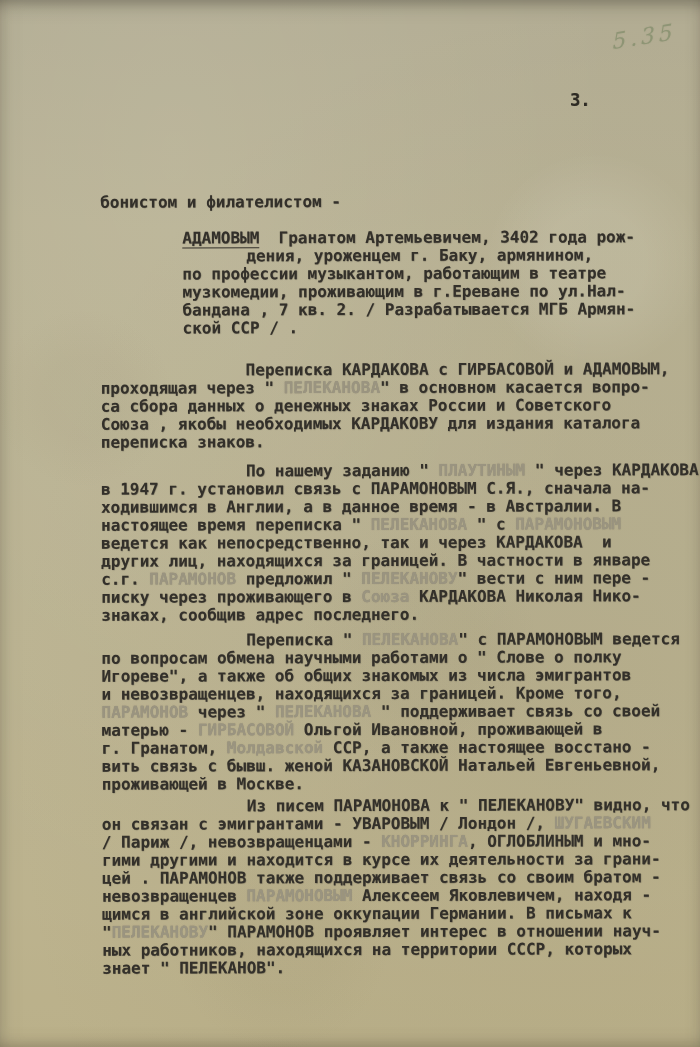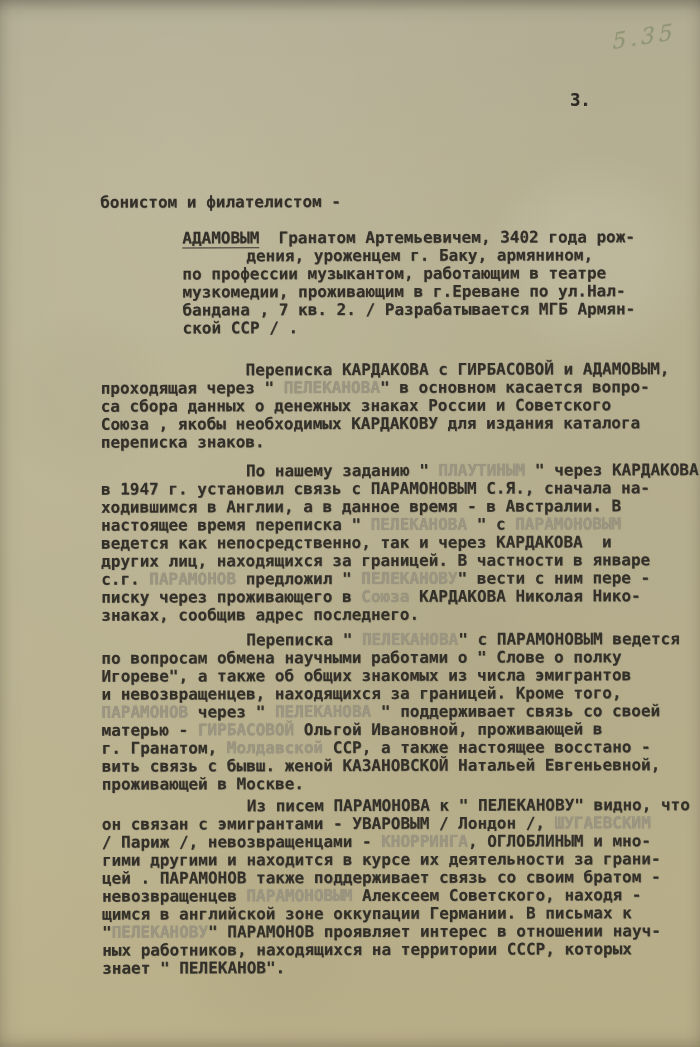--- a/index.html
+++ b/index.html
@@ -114,20 +114,20 @@
         <div class="line ind-0"><span>г. Гранатом, </span><span class="faded">Молдавской</span><span> ССР, а также настоящее восстано -</span></div>
         <div class="line ind-0"><span>вить связь с бывш. женой КАЗАНОВСКОЙ Натальей Евгеньевной,</span></div>
         <div class="line ind-0"><span>проживающей в Москве.</span></div>
       </div>
       <div class="block block-5">
         <div class="line ind-1"><span>Из писем ПАРАМОНОВА к " ПЕЛЕКАНОВУ" видно, что</span></div>
         <div class="line ind-0"><span>он связан с эмигрантами - УВАРОВЫМ / Лондон /, </span><span class="faded">ШУГАЕВСКИМ</span></div>
         <div class="line ind-0"><span>/ Париж /, невозвращенцами - </span><span class="faded">КНОРРИНГА</span><span>, ОГЛОБЛИНЫМ и мно-</span></div>
         <div class="line ind-0"><span>гими другими и находится в курсе их деятельности за грани-</span></div>
         <div class="line ind-0"><span>цей . ПАРАМОНОВ также поддерживает связь со своим братом -</span></div>
-        <div class="line ind-0"><span>невозвращенцев </span><span class="faded">ПАРАМОНОВЫМ</span><span> Алексеем Советского, находя -</span></div>
+        <div class="line ind-0"><span>невозвращенцев </span><span class="faded">ПАРАМОНОВЫМ</span><span> Алексеем Яковлевичем, находя -</span></div>
         <div class="line ind-0"><span>щимся в английской зоне оккупации Германии. В письмах к</span></div>
         <div class="line ind-0"><span>"</span><span class="faded">ПЕЛЕКАНОВУ</span><span>" ПАРАМОНОВ проявляет интерес в отношении науч-</span></div>
         <div class="line ind-0"><span>ных работников, находящихся на территории СССР, которых</span></div>
         <div class="line ind-0"><span>знает " ПЕЛЕКАНОВ".</span></div>
       </div>
     </div>
 </div>
 
 </body></html>

